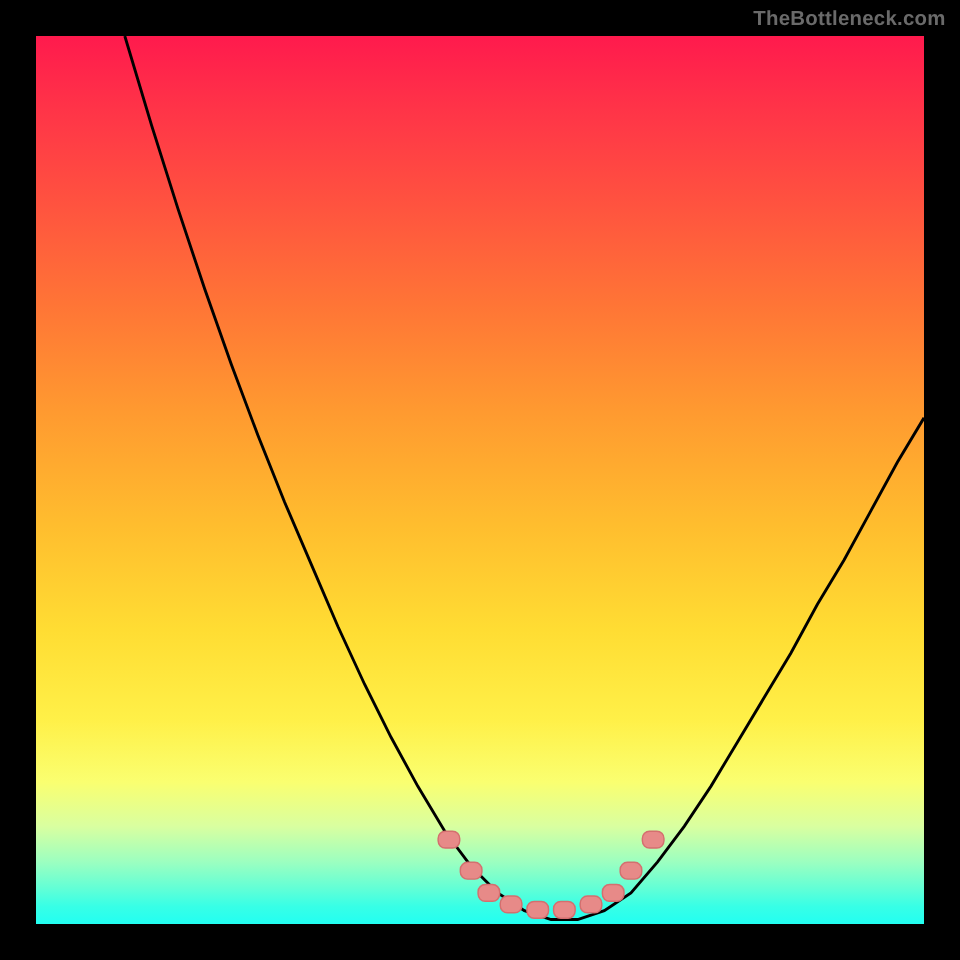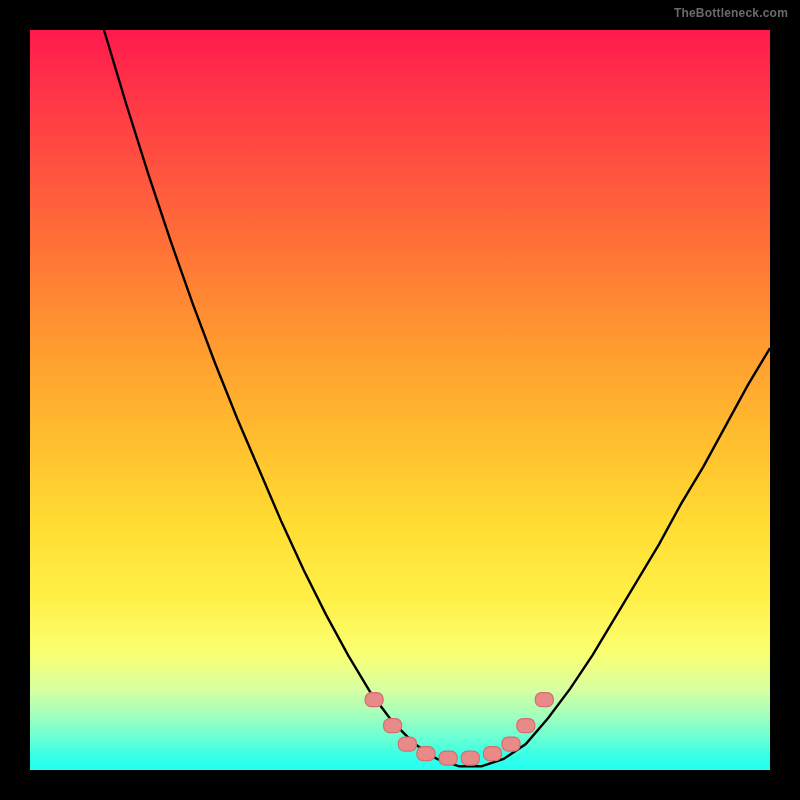--- a/index.html
+++ b/index.html
@@ -40,21 +40,21 @@
       #62ffd6 96%,
       #38ffe6 98%,
       #22fff2 100%
     );
     overflow: hidden;
   }
   .watermark {
     position: absolute;
     top: 6px;
     right: 12px;
-    font-size: 12px;
+    font-size: 17px;
     font-weight: bold;
     color: #6a6a6a;
     letter-spacing: 0.2px;
   }
   svg.curve {
     position: absolute;
     top: 0;
     left: 0;
   }
   .marker {

